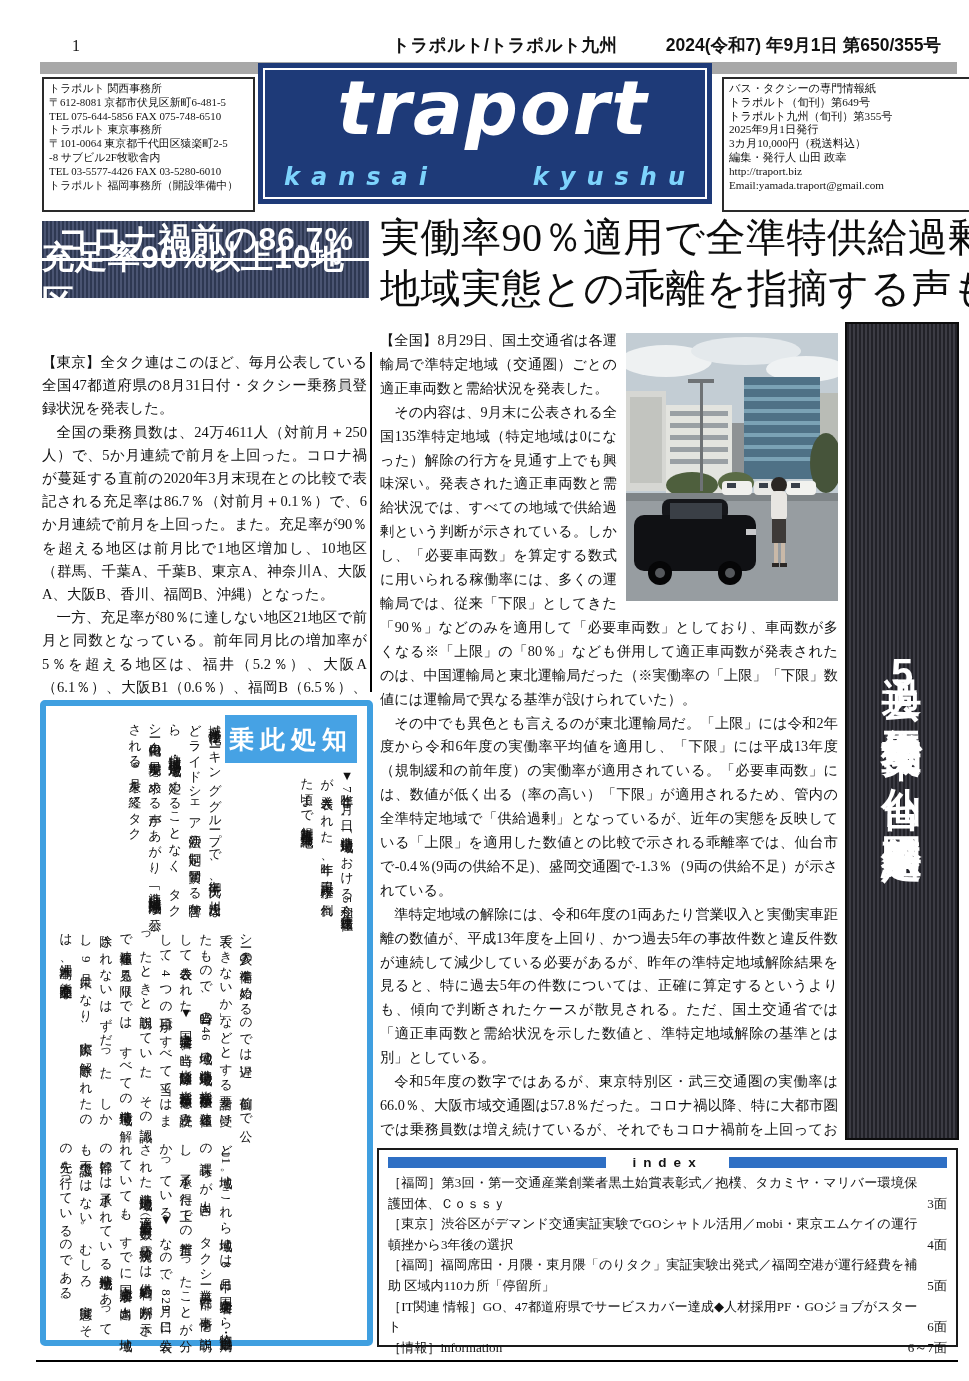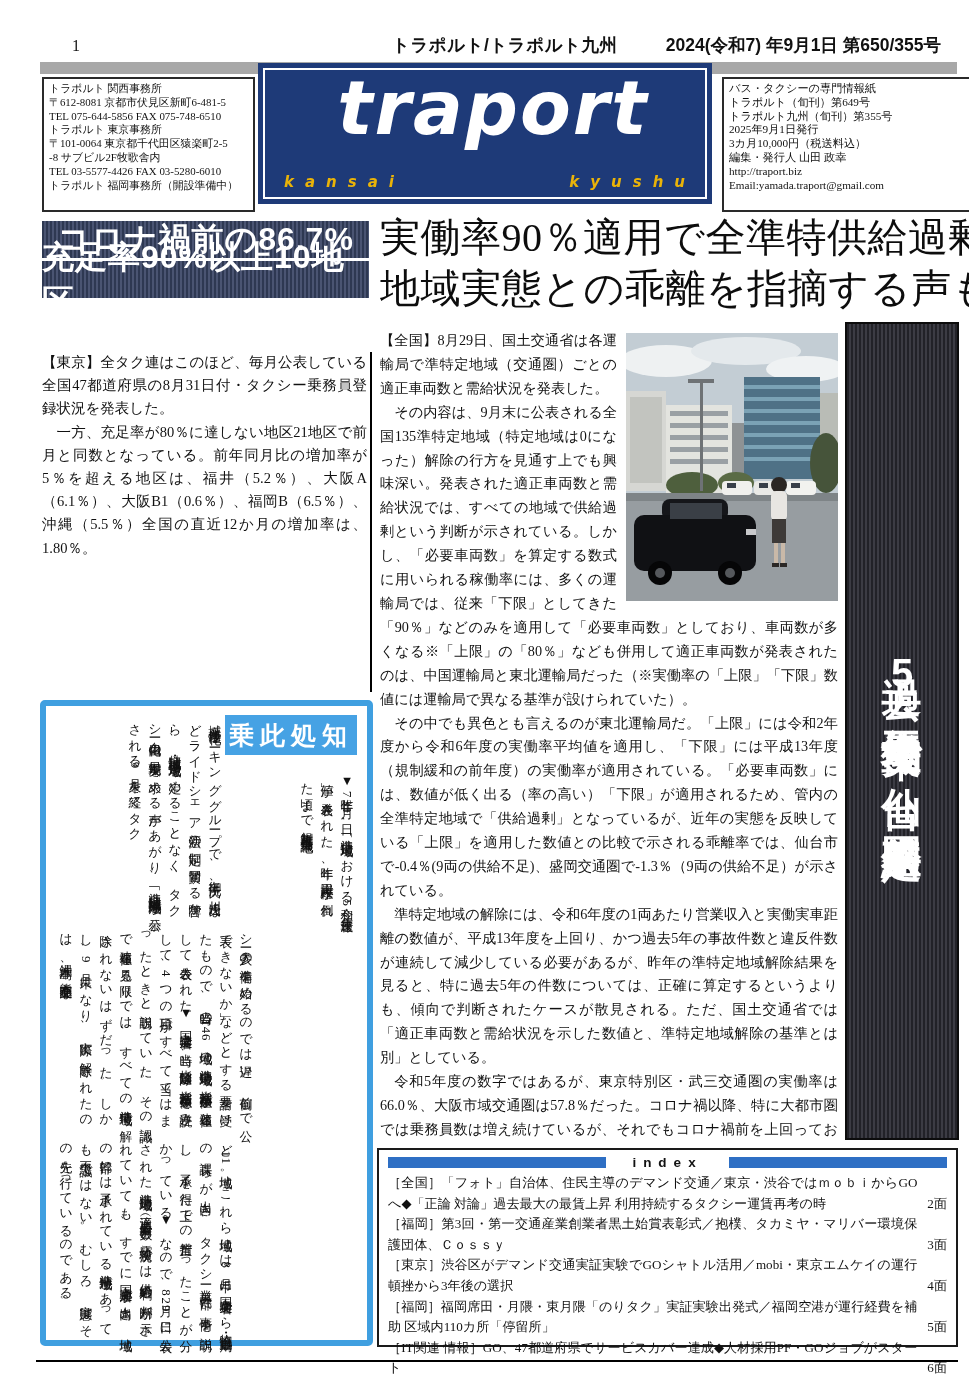--- a/index.html
+++ b/index.html
@@ -18,22 +18,22 @@
   
   .infobox{position:absolute;border:2px solid #2a2a2a;background:#fff;padding:3px 5px;
     font-size:10.9px;line-height:13.8px;white-space:nowrap;}
   .officebox{left:42px;top:77px;width:199px;height:125px;}
   .pubbox{left:722px;top:77px;width:236px;height:125px;font-size:11.2px;}
   
   .logobox{position:absolute;left:258px;top:63px;width:454px;height:141px;background:#1e3a78;}
   .logobox::before{content:"";position:absolute;left:5px;top:5px;right:5px;bottom:5px;border:2px solid #fff;}
   .logotitle{position:absolute;left:0;right:0;top:2px;text-align:center;color:#fff;
     font-family:"DejaVu Sans",sans-serif;font-style:italic;font-weight:bold;font-size:74px;letter-spacing:2px;margin-left:16px;}
-  .logosub{position:absolute;bottom:13px;color:#eab308;font-family:"DejaVu Sans",sans-serif;
-    font-style:italic;font-weight:bold;font-size:15px;letter-spacing:11px;}
+  .logosub{position:absolute;bottom:13px;color:#7dd3fc;font-family:"DejaVu Sans",sans-serif;
+    font-style:italic;font-weight:bold;font-size:24px;letter-spacing:11px;}
   .logosub.l{left:26px;} .logosub.r{right:16px;margin-left:46px;}
   
   .subhead{position:absolute;left:42px;top:221px;width:327px;}
   .subhead .bar{height:37px;margin-bottom:3px;display:flex;align-items:center;justify-content:center;
     color:#fff;font-family:"Liberation Sans","DejaVu Sans",sans-serif;font-weight:bold;font-size:32px;
     letter-spacing:1px;
     background:repeating-linear-gradient(90deg,#2e3852 0 2px,#4a5472 2px 4px);}
   
   .mainhead{position:absolute;left:380px;top:212px;width:562px;font-size:40px;line-height:51px;
     letter-spacing:.5px;color:#0d0d0d;white-space:nowrap;}
@@ -56,21 +56,21 @@
     font-family:"Liberation Sans","DejaVu Sans",sans-serif;font-weight:bold;font-size:40px;
     letter-spacing:2px;line-height:1;}
   
   .colbox{position:absolute;left:40px;top:700px;width:333px;height:646px;box-sizing:border-box;
     border:6px solid #3f9fe0;border-radius:5px;background:#fff;padding:9px 10px;}
   .vband{writing-mode:vertical-rl;text-orientation:mixed;font-size:12.8px;letter-spacing:1px;
     line-height:20px;text-align:justify;}
   .band1{height:196px;display:flex;}
   .band1 .bleft{flex:1;}
   .band1 .bright{width:132px;display:flex;flex-direction:column;}
-  .kojilabel{height:40px;margin-bottom:19px;background:#46a2e4;color:#fff;
+  .kojilabel{height:48px;margin-bottom:6px;background:#46a2e4;color:#fff;
     display:flex;align-items:center;justify-content:center;
     font-size:25px;letter-spacing:6px;font-weight:bold;}
   .band1 .bright .vband{flex:1;}
   .band23{height:196px;margin-top:14px;}
   
   .indexbox{position:absolute;left:377px;top:1148px;width:581px;height:199px;box-sizing:border-box;
     border:2px solid #1a1a1a;background:#fff;padding:3px 9px 4px;}
   .idxhead{display:flex;align-items:center;gap:26px;height:16px;margin:1px 0 3px;}
   .idxhead .bar{flex:1;height:11px;background:#2e6fc4;}
   .idxhead .t{font-family:"Liberation Sans","DejaVu Sans",sans-serif;font-weight:bold;
@@ -124,20 +124,21 @@
   </div>
 
   <div class="mainhead">
     <div>実働率90％適用で全準特供給過剰</div>
     <div>地域実態との乖離を指摘する声も</div>
   </div>
 
   <div class="colrule"></div>
   <div class="leadart">
     <p>【東京】全タク連はこのほど、毎月公表している全国47都道府県の8月31日付・タクシー乗務員登録状況を発表した。</p>
+    <p class="ind">全国の乗務員数は、24万4611人（対前月＋250人）で、5か月連続で前月を上回った。コロナ禍が蔓延する直前の2020年3月末現在との比較で表記される充足率は86.7％（対前月＋0.1％）で、6か月連続で前月を上回った。また。充足率が90％を超える地区は前月比で1地区増加し、10地区（群馬、千葉A、千葉B、東京A、神奈川A、大阪A、大阪B、香川、福岡B、沖縄）となった。</p>
     <p class="ind">一方、充足率が80％に達しない地区21地区で前月と同数となっている。前年同月比の増加率が5％を超える地区は、福井（5.2％）、大阪A（6.1％）、大阪B1（0.6％）、福岡B（6.5％）、沖縄（5.5％）全国の直近12か月の増加率は、1.80％。</p>
   </div>
 
   <div class="mainart">
     <svg class="photo" viewBox="0 0 212 268" xmlns="http://www.w3.org/2000/svg">
       <rect x="0" y="0" width="212" height="170" fill="#c3cdd4"></rect>
       <ellipse cx="40" cy="28" rx="46" ry="16" fill="#eef1f2"></ellipse>
       <ellipse cx="120" cy="18" rx="55" ry="14" fill="#e4e9ec"></ellipse>
       <ellipse cx="180" cy="36" rx="40" ry="13" fill="#eff2f3"></ellipse>
       <rect x="0" y="58" width="40" height="100" fill="#d6d7d3"></rect>
@@ -210,24 +211,20 @@
     <div class="vband band23">ど11地域。これら地域には8月中に国土交通省から物流・自動車局の課長らが出向き、タクシー業界幹部に事情を説明し、了承を得た上での措置だったことが分かっている▼なので、8月29日に公表された準特定地域の適正（必要）車両数と需給状況では供給過剰の判断が示されていても、すでに国土交通省が出向き、地域の幹部には了承されている準特地域があっても不思議ではない。むしろ、実態はその先を行っているのである。</div>
   </div>
 
   <div class="indexbox">
     <div class="idxhead">
       <div class="bar"></div>
       <div class="t">index</div>
       <div class="bar"></div>
     </div>
     <div class="idxitem">
-      <span class="txt">［全国］「フォト」自治体、住民主導のデマンド交通／東京・渋谷ではｍｏｂｉからGOへ◆「正論 対論」過去最大の最賃上昇 利用持続するタクシー運賃再考の時</span>
-      <span class="pg">2面</span>
-    </div>
-    <div class="idxitem">
       <span class="txt">［福岡］第3回・第一交通産業創業者黒土始賞表彰式／抱樸、タカミヤ・マリバー環境保護団体、Ｃｏｓｓｙ</span>
       <span class="pg">3面</span>
     </div>
     <div class="idxitem">
       <span class="txt">［東京］渋谷区がデマンド交通実証実験でGOシャトル活用／mobi・東京エムケイの運行頓挫から3年後の選択</span>
       <span class="pg">4面</span>
     </div>
     <div class="idxitem">
       <span class="txt">［福岡］福岡席田・月隈・東月隈「のりタク」実証実験出発式／福岡空港が運行経費を補助 区域内110カ所「停留所」</span>
       <span class="pg">5面</span>

